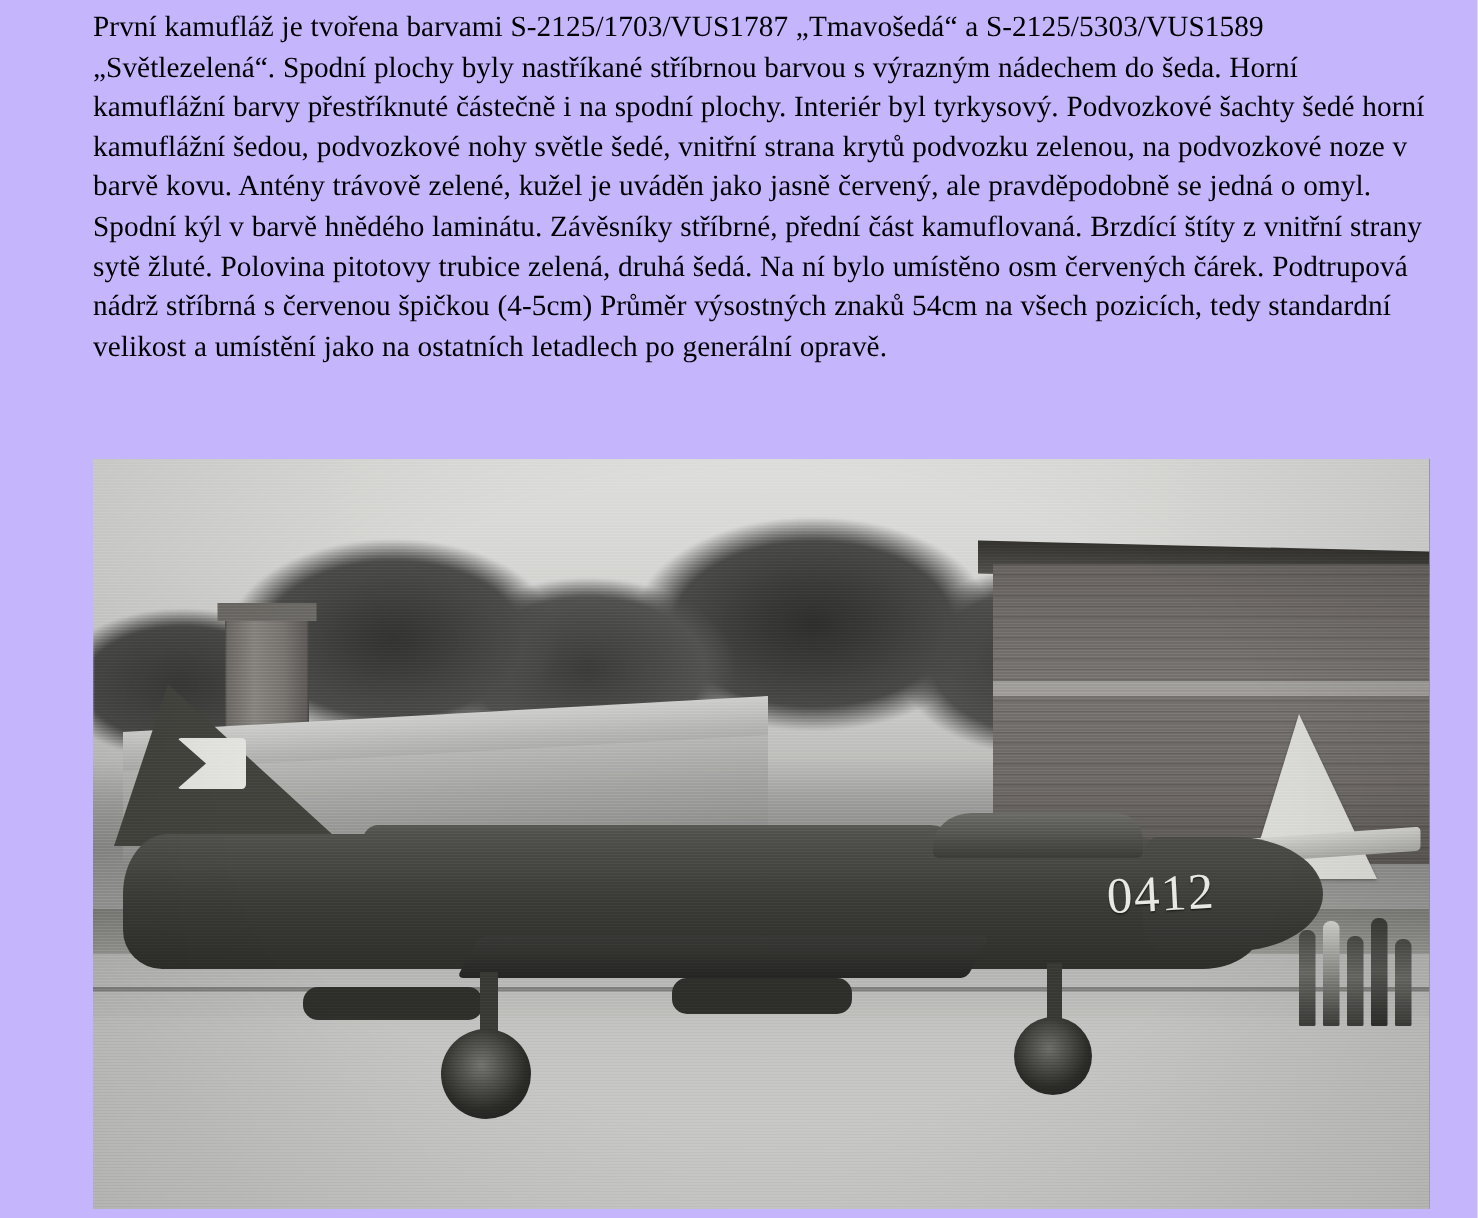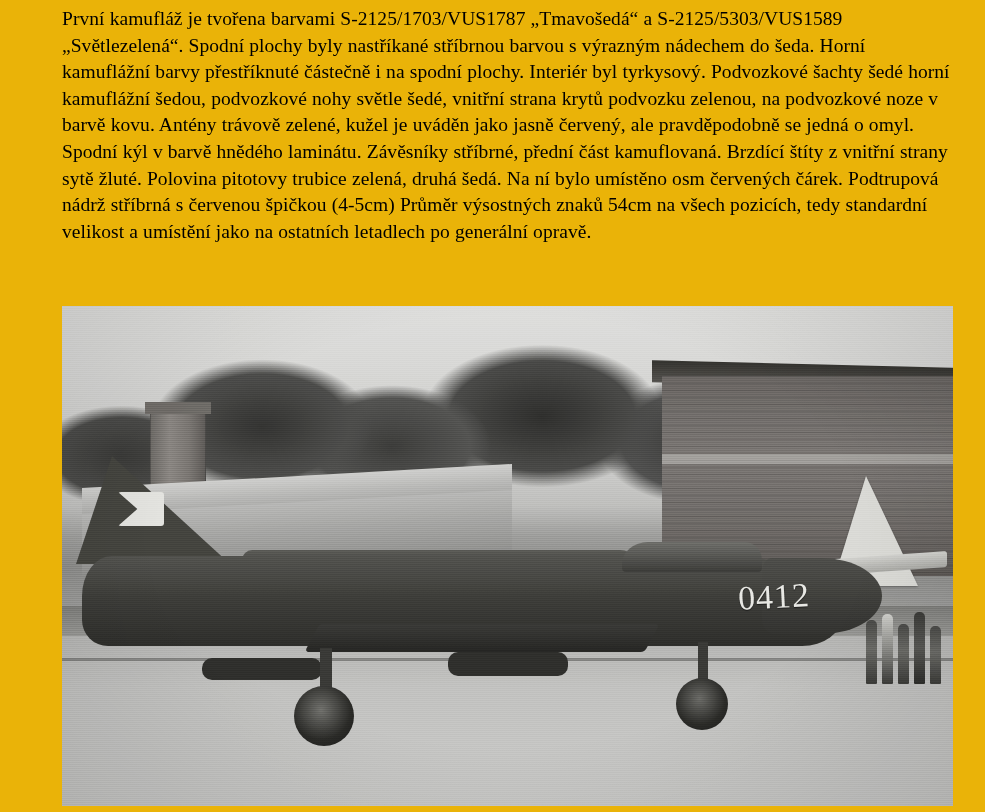--- a/index.html
+++ b/index.html
@@ -11,21 +11,21 @@
     width: 985px;
     height: 812px;
     overflow: hidden;
     font-family: "Liberation Serif", "DejaVu Serif", serif;
     color: #000000;
   }
   .page {
     position: relative;
     width: 985px;
     height: 812px;
-    background: #eab308;
+    background: #c4b5fd;
   }
   .body-text {
     position: absolute;
     left: 62px;
     top: 6px;
     width: 890px;
     font-size: 19.5px;
     line-height: 26.6px;
     text-align: left;
     letter-spacing: 0.05px;

